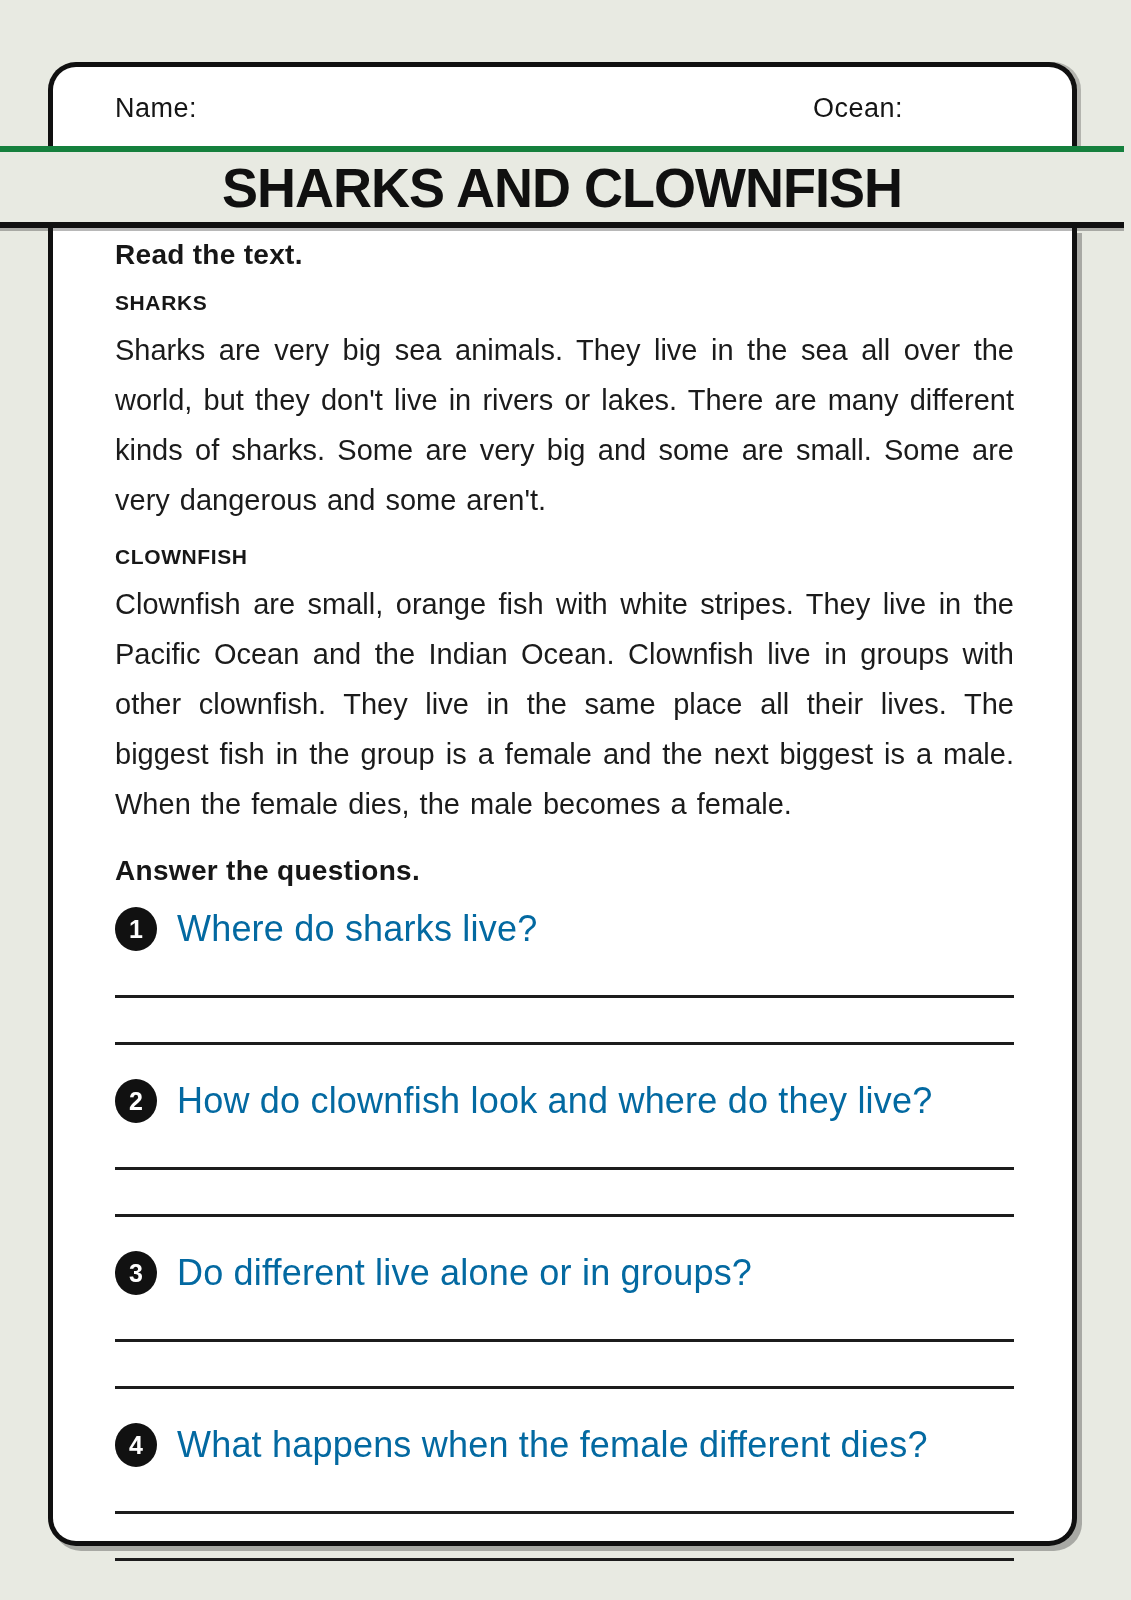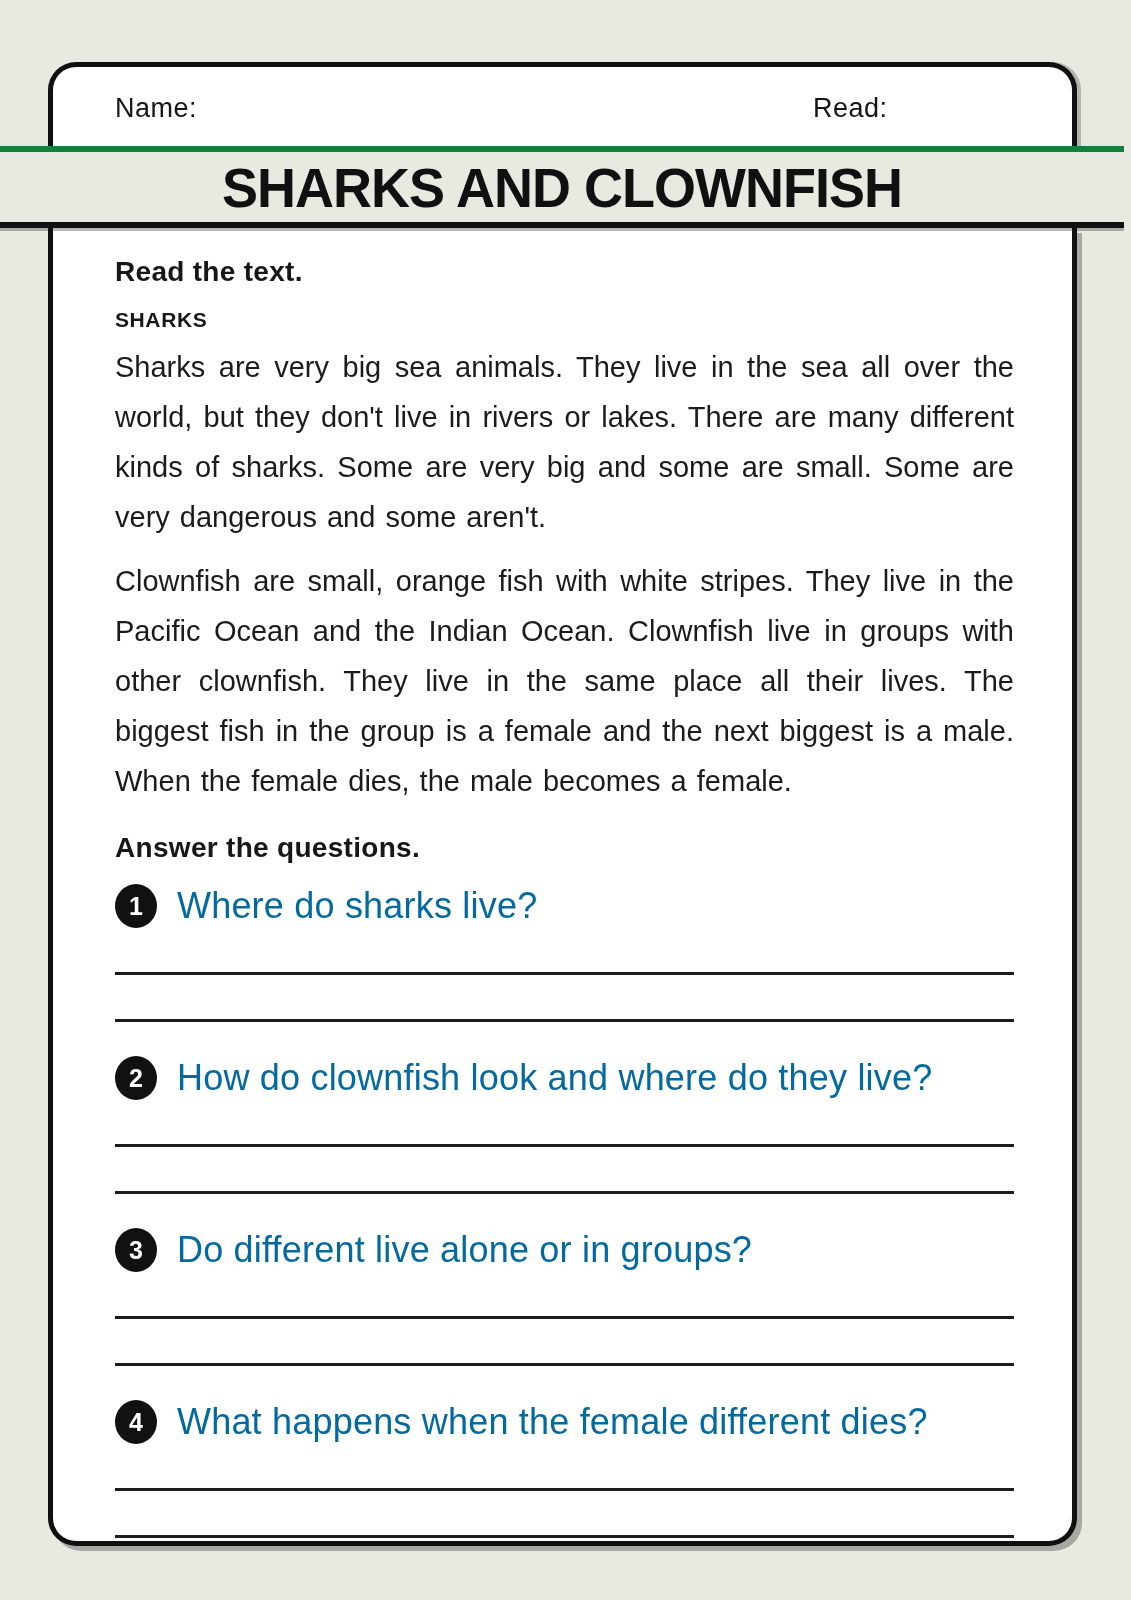--- a/index.html
+++ b/index.html
@@ -47,21 +47,21 @@
     white-space:nowrap;
   }
   
   .main {
     position:absolute; left:48px; top:228px;
     width:1029px; height:1318px;
     background:#ffffff;
     border:5px solid #101010; border-top:none;
     border-radius:0 0 28px 28px;
     box-shadow:5px 5px 0 rgba(20,20,20,0.3);
-    padding:20px 58px 0 62px;
+    padding:3px 58px 0 62px;
   }
   .read-head, .answer-head {
     font-size:28px; font-weight:bold; letter-spacing:0.3px;
   }
   .read-head { margin:8px 0 20px; }
   .answer-head { margin:26px 0 20px; }
   .sec-head {
     font-size:21px; font-weight:bold; letter-spacing:0.6px;
     margin:20px 0 10px;
   }
@@ -91,35 +91,36 @@
   }
 </style>
 </head>
 <body>
 
 <div class="page">
 
   <div class="topbox">
     <span class="label name-label">Name:</span>
     <div class="fill-area name-area"></div>
-    <span class="label date-label">Read:</span>
+    <span class="label date-label">Ocean:</span>
     <div class="fill-area date-area"></div>
   </div>
 
   <div class="band">
     <h1>SHARKS AND CLOWNFISH</h1>
   </div>
 
   <div class="main">
 
     <p class="read-head">Read the text.</p>
 
     <p class="sec-head">SHARKS</p>
     <p class="passage p1">Sharks are very big sea animals. They live in the sea all over the world, but they don't live in rivers or lakes. There are many different kinds of sharks. Some are very big and some are small. Some are very dangerous and some aren't.</p>
 
+    <p class="sec-head">CLOWNFISH</p>
     <p class="passage p2">Clownfish are small, orange fish with white stripes. They live in the Pacific Ocean and the Indian Ocean. Clownfish live in groups with other clownfish. They live in the same place all their lives. The biggest fish in the group is a female and the next biggest is a male. When the female dies, the male becomes a female.</p>
 
     <p class="answer-head">Answer the questions.</p>
 
     <div class="q-block">
       <div class="q-row">
         <span class="badge">1</span>
         <span class="q-text">Where do sharks live?</span>
       </div>
       <div class="ans-line"></div>

